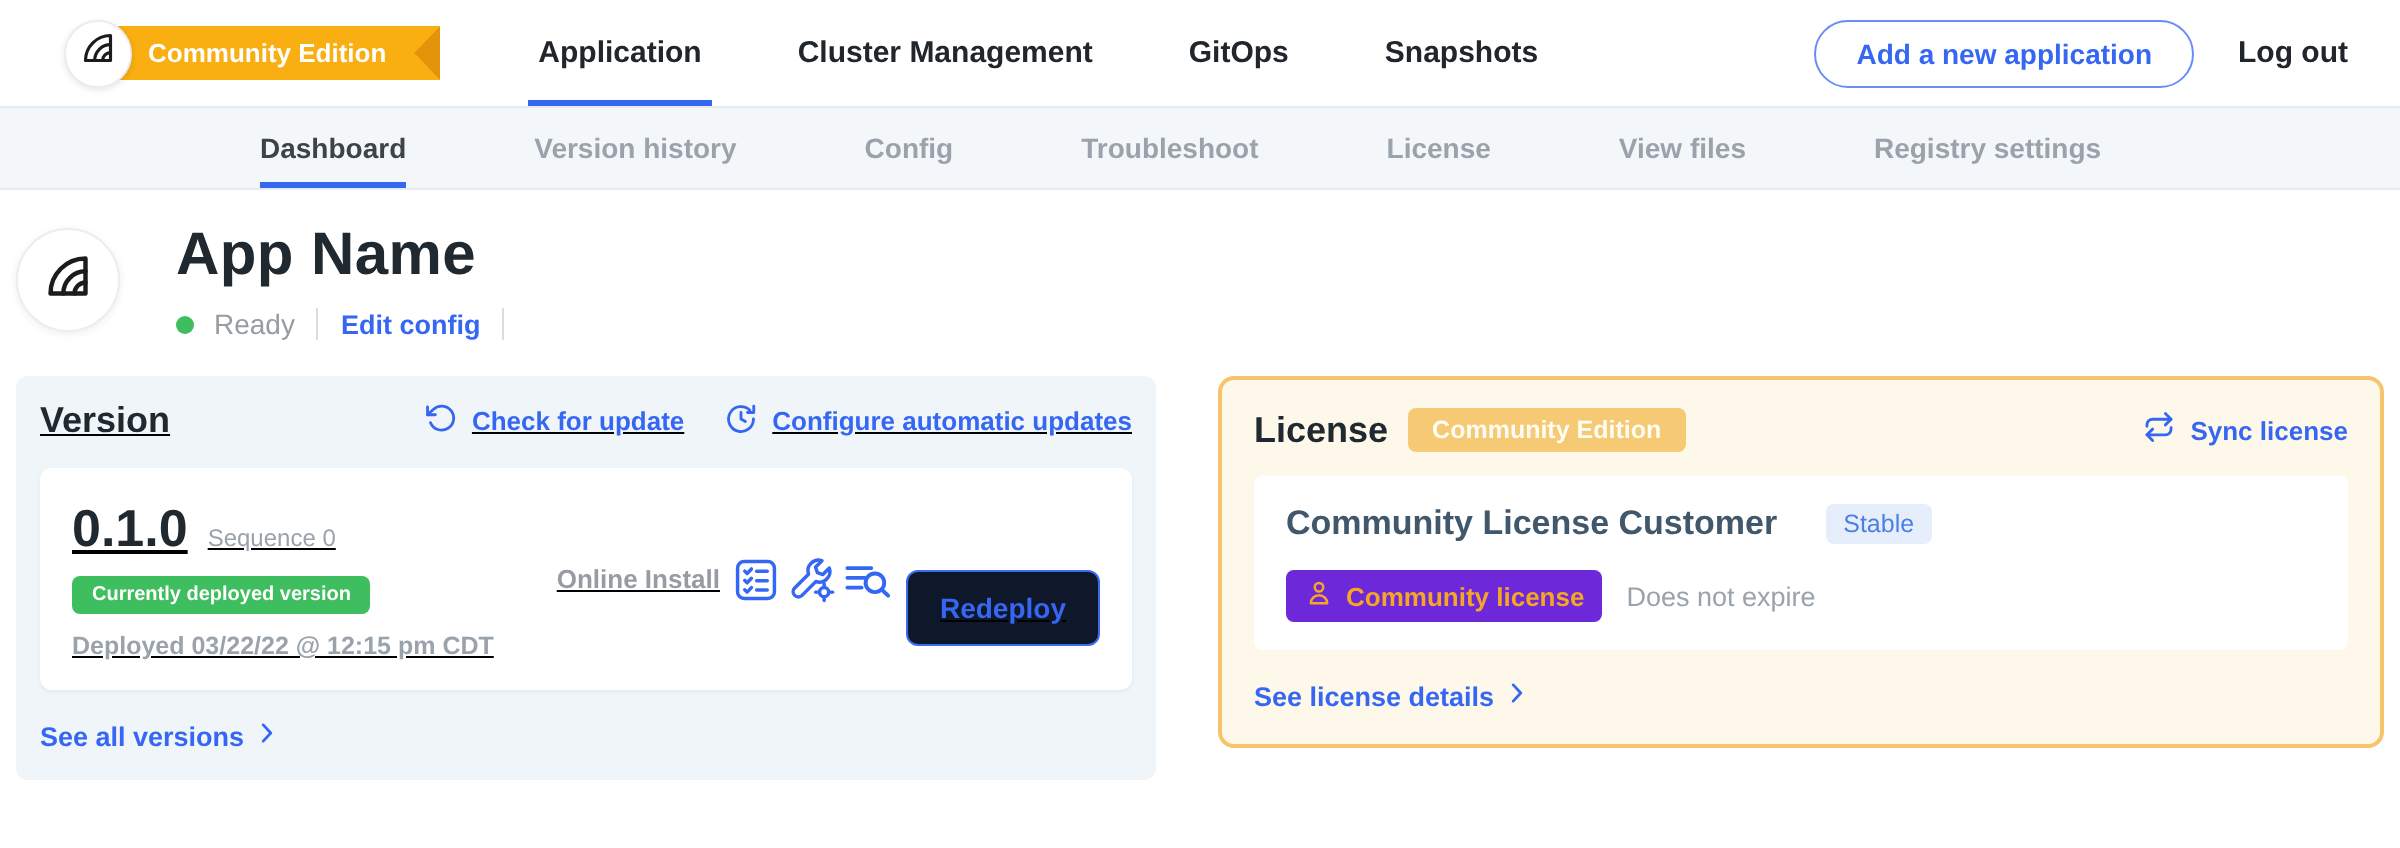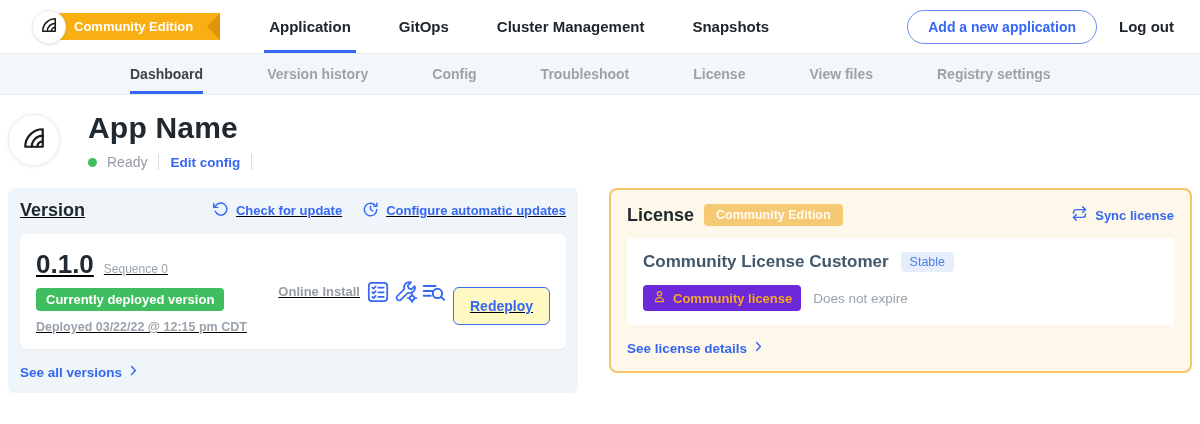--- a/index.html
+++ b/index.html
@@ -55,41 +55,41 @@
   .icon-link { display:flex; align-items:center; gap:7px; color:#3567f2; font-weight:700;
     font-size:13px; cursor:pointer; white-space:nowrap;text-align:center; }
   .icon-link svg { width:17px; height:17px; flex:none; }
 
   .version-card { width:570px; background:#eff5f8; border-radius:6px; padding:12px;text-decoration:underline; }
   .version-inner { margin-top:13px; background:#fff; border-radius:6px; padding:15px 16px;
     display:flex; align-items:center; justify-content:space-between; box-shadow:0 1px 2px rgba(0,0,0,.05); }
   .v-version-row { display:flex; align-items:baseline; gap:10px; }
   .v-number { font-size:26px; font-weight:800; color:#20292f; }
   .v-seq { font-size:12px; color:#9aa3ab; }
-  .deployed-badge { display:inline-block; background:#3fbe5f; color:#fff; font-size:13px;
+  .deployed-badge { display:inline-block; background:#3fbe5f; color:#fff; font-size:10px;
     font-weight:700; padding:4px 10px; border-radius:4px; margin:8px 0 9px; }
   .deployed-at { font-size:12.5px; color:#9aa3ab; font-weight:700; }
   .v-right { display:flex; align-items:center; gap:2px; }
   .install-type { font-size:13px; font-weight:700; color:#969ca2; margin-right:3px; }
   .action-icon { width:26px; height:26px; color:#3567f2; cursor:pointer; flex:none; }
   .action-icon svg { width:100%; height:100%; }
-  .redeploy { border:1.5px solid #3b6cf0; color:#3567f2; background:#fef9c3; font-weight:700;
+  .redeploy { border:1.5px solid #3b6cf0; color:#3567f2; background:#0f172a; font-weight:700;
     font-size:14px; border-radius:6px; padding:10px 16px; margin-left:4px; cursor:pointer;
     font-family:"Liberation Sans", sans-serif;margin-top:29px; }
   .card-footer-link { margin-top:15px; display:inline-flex; align-items:center; gap:5px;
     color:#3567f2; font-weight:700; font-size:13.5px; cursor:pointer; }
   .card-footer-link svg { width:13px; height:13px; }
 
   .license-card { flex:1; background:#fdf8e9; border:2px solid #f6c46a; border-radius:8px; padding:14px 16px; }
   .license-badge { background:#f6ca74; color:#fffcf3; font-size:12.5px; font-weight:700;
     padding:4px 12px; border-radius:4px; margin-left:10px; }
   .license-inner { margin-top:12px; background:#fff; border-radius:4px; padding:14px 16px; }
   .cust-row { display:flex; align-items:center; }
   .cust-name { font-size:17px; font-weight:700; color:#41576b; }
-  .stable-badge { margin-left:12px; background:#e7eefb; color:#4a80e8; font-size:12.5px;
+  .stable-badge { margin-left:24px; background:#e7eefb; color:#4a80e8; font-size:12.5px;
     padding:3px 9px; border-radius:4px; }
   .lic-row { margin-top:13px; display:flex; align-items:center; gap:12px; }
   .community-badge { display:inline-flex; align-items:center; gap:6px; background:#6d28d9;
     color:#f5a623; font-weight:700; font-size:13px; padding:4px 9px; border-radius:4px; }
   .community-badge svg { width:15px; height:15px; }
   .expiry { color:#9aa3ab; font-size:13.5px; }
 </style>
 </head>
 <body>
 
@@ -102,22 +102,22 @@
           <path d="M10 19.5 A9.5 9.5 0 0 1 19.5 10"></path>
           <path d="M14.8 19.5 A4.7 4.7 0 0 1 19.5 14.8"></path>
         </svg>
       </span>
     </div>
     <div class="ribbon">Community Edition</div>
   </div>
 
   <nav class="topnav">
     <div class="top-item active">Application</div>
+    <div class="top-item">Cluster Management</div>
     <div class="top-item">GitOps</div>
-    <div class="top-item">Cluster Management</div>
     <div class="top-item">Snapshots</div>
   </nav>
 
   <div class="topbar-right">
     <button class="add-app">Add a new application</button>
     <span class="logout">Log out</span>
   </div>
 </header>
 
 <nav class="subbar">

